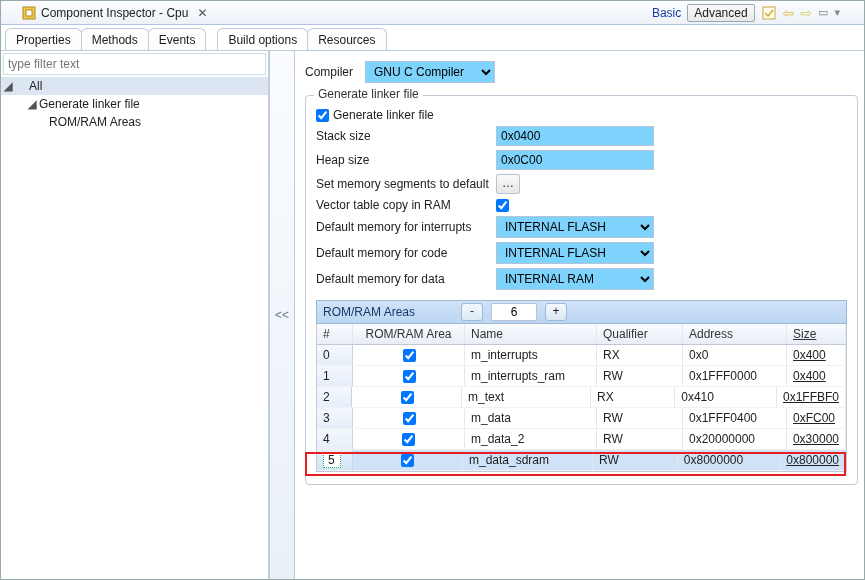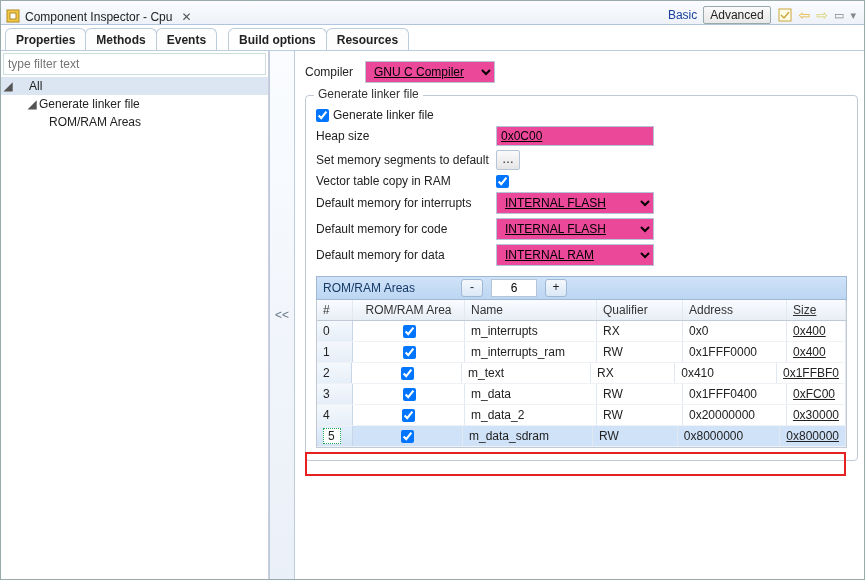--- a/index.html
+++ b/index.html
@@ -1,52 +1,52 @@
 <!DOCTYPE html>
 <html><head>
 <meta charset="utf-8">
 <style>
   * { box-sizing: border-box; font-family: "Segoe UI", Tahoma, sans-serif; font-size: 12px; }
   body { margin: 0; background: #fff; color: #222; }
   .window { width: 865px; height: 580px; border: 1px solid #9aa; position: relative; background:#fff;}
   
-  .titlebar { height: 24px; background: linear-gradient(#fafcff,#eef2f8); border-bottom:1px solid #b0c4de; display:flex; align-items:flex-end; padding:0 4px;}
+  .titlebar { height: 24px; background: linear-gradient(#fafcff,#eef2f8); border-bottom:1px solid #b0c4de; display:flex; align-items:center; padding:0 20px;}
   .titlebar .icon { width:16px; height:16px; margin-right:4px; display:inline-flex; align-items:center; justify-content:center;}
   .titlebar .title { flex:0 0 auto; padding-right:6px;}
   .titlebar .close-x { width:16px; text-align:center; color:#555; cursor:default;}
   .titlebar .spacer { flex:1;}
   .titlebar .right-tools { display:flex; align-items:center; gap:6px; padding-right:4px;}
   .link { color:#1a3fa0; }
   .btn-sm { border:1px solid #9aa; background:linear-gradient(#fafafa,#e8e8e8); border-radius:2px; padding:1px 6px; line-height:14px;}
   .icon16 { width:16px; height:16px; display:inline-flex; align-items:center; justify-content:center;}
   .arrow { font-size:14px; line-height:14px; }
   .arrow.left { color:#e6b63a;}
   .arrow.right { color:#d9d06a;}
   .mini { color:#888; font-size:11px;}
   
-  .tabs-row { height:26px; border-bottom:1px solid #bcd; display:flex; align-items:flex-end; padding-left:4px; gap:0;font-weight:bold;}
+  .tabs-row { height:26px; border-bottom:1px solid #bcd; display:flex; align-items:flex-end; padding-left:4px; gap:0;}
   .tab { padding:4px 10px 3px; border:1px solid #bcd; border-bottom:none; border-top-left-radius:6px; border-top-right-radius:6px; background:#fdfdfd; margin-right:-1px; cursor:default;}
   .tab.active { background:#fff; position:relative; z-index:2;margin-left:12px; }
   
   .body { display:flex; height: calc(100% - 50px); }
   .left-pane { width:268px; border-right:1px solid #ccd; display:flex; flex-direction:column;}
   .filter { height:22px; border:1px solid #cdd; margin:2px; padding:2px 4px; color:#777;}
   .tree { flex:1; overflow:auto; background:#fff; font-size:12px;}
   .tree-row { display:flex; align-items:center; height:18px; }
   .tree-row.sel { background:#dce6f2; }
   .tree .twisty { width:14px; text-align:center; color:#555;}
   .tree .indent1 { padding-left:24px;}
   .tree .indent2 { padding-left:48px;}
   
   .splitter { width:26px; background:linear-gradient(#fafcff,#eaf0f8); border-left:1px solid #bcd; border-right:1px solid #bcd; display:flex; align-items:center; justify-content:center; color:#678;}
   
   .right-pane { flex:1; padding:6px 6px 14px 10px; overflow:auto;}
   .row { display:flex; align-items:center; margin:4px 0;}
   .lab { width:180px;}
-  select, input[type=text].txt { border:1px solid #b5c4d6; background:#ec4899; height:20px; padding:1px 4px; font-size:12px;text-decoration:underline;}
+  select, input[type=text].txt { border:1px solid #b5c4d6; background:#7dd3fc; height:20px; padding:1px 4px; font-size:12px;}
   select { height:22px;}
   .group { border:1px solid #c0cad6; border-radius:4px; padding:8px 10px 12px; position:relative; margin-top:12px;}
   .group .legend { position:absolute; top:-9px; left:8px; background:#fff; padding:0 4px; color:#333;}
   .txt { width:158px;}
   .chk { margin:0;}
   .inline-label { margin-left:4px;}
   .ellips-btn { width:24px; height:20px; border:1px solid #b5c4d6; background:linear-gradient(#fafafa,#e6e6e6); border-radius:2px; text-align:center; line-height:16px; display:inline-block;}
   .combo { width:158px;}
   
   .section-head { background:linear-gradient(#cfe2f8,#bcd6f2); border:1px solid #9fb8d6; height:24px; display:flex; align-items:center; padding:0 6px; gap:8px; margin-top:10px;}
@@ -144,20 +144,24 @@
       </div>
 
       <div class="group">
         <span class="legend">Generate linker file</span>
 
         <div class="row">
           <input type="checkbox" class="chk" checked="" style="">
           <span class="inline-label">Generate linker file</span>
         </div>
 
+        <div class="row">
+          <span class="lab">Stack size</span>
+          <input type="text" class="txt" value="0x0400" style="">
+        </div>
 
         <div class="row">
           <span class="lab">Heap size</span>
           <input type="text" class="txt" value="0x0C00" style="">
         </div>
 
         <div class="row">
           <span class="lab">Set memory segments to default</span>
           <span class="ellips-btn">…</span>
         </div>

